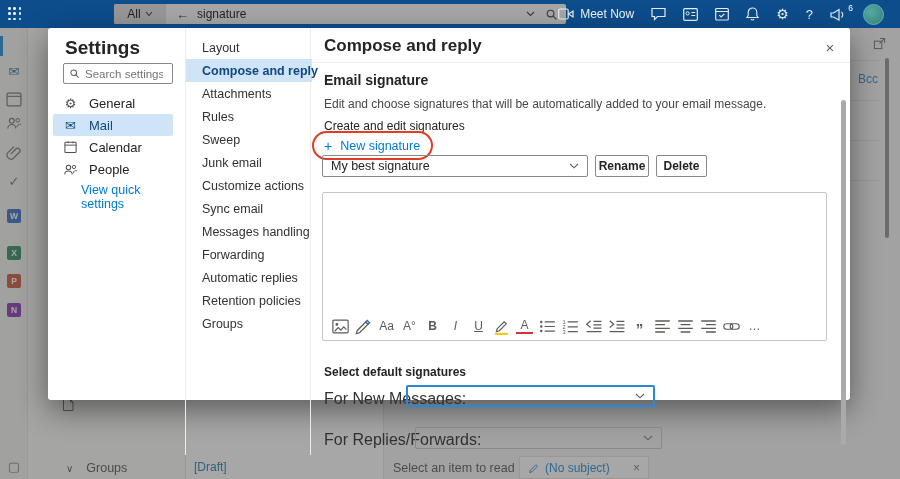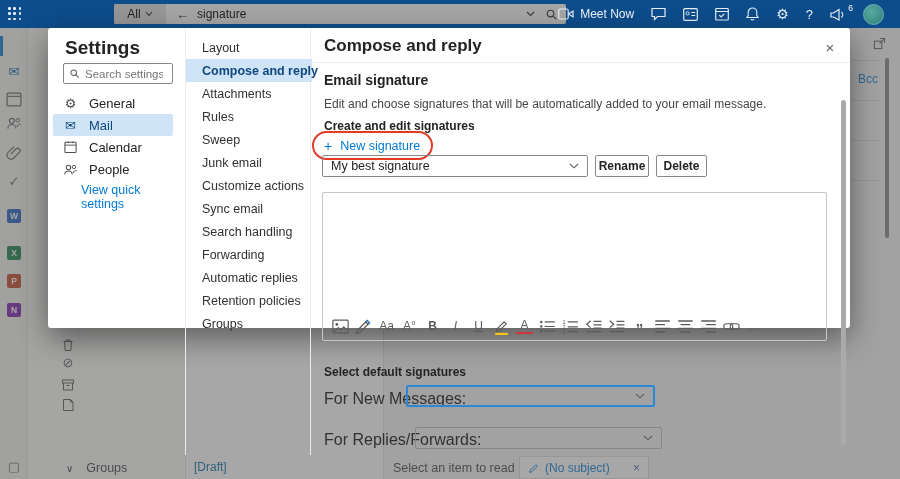--- a/index.html
+++ b/index.html
@@ -40,21 +40,21 @@
   .selread{position:absolute;left:9px;top:433px;font-size:12.5px;color:#3b3a39}
   .ctab{position:absolute;left:135px;top:428px;width:130px;height:23px;background:#fff;border:1px solid #e1dfdd;display:flex;align-items:center;gap:6px;padding:0 8px;font-size:12px;color:#0078d4}
   .ctab .x{margin-left:auto;color:#4a6ea0;font-size:12px}
   .composeedge .hline{position:absolute;left:0;width:28px;height:1px;background:#dddbd9}
   .bcc{position:absolute;left:7px;top:44px;font-size:12px;color:#0078d4}
   .popout{position:absolute;left:22px;top:8px;color:#5d5b58}
   .cscroll{position:absolute;left:33px;top:30px;width:4px;height:180px;background:#7f7f7f;border-radius:2px}
   .scrim{position:absolute;left:0;top:28px;width:900px;height:451px;background:rgba(88,88,88,0.53)}
 
   
-  .dialog{position:absolute;left:48px;top:28px;width:802px;height:300px;background:#fff;border-radius:3px;box-shadow:0 10px 30px rgba(0,0,0,.45);font-size:13px;color:#252423}
+  .dialog{position:absolute;left:48px;top:28px;width:802px;height:372px;background:#fff;border-radius:3px;box-shadow:0 10px 30px rgba(0,0,0,.45);font-size:13px;color:#252423}
   .col-settings{position:absolute;left:0;top:0;width:137px;height:427px}
   .col-nav{position:absolute;left:137px;top:0;width:126px;height:427px;border-left:1px solid #ececec;border-right:1px solid #ececec}
   .col-main{position:absolute;left:263px;top:0;width:539px;height:427px}
   .stitle{position:absolute;left:17px;top:9px;font-size:19px;font-weight:600;color:#252423}
   .ssearch{position:absolute;left:15px;top:35px;width:110px;height:21px;border:1px solid #8a8886;border-radius:2px;display:flex;align-items:center;gap:5px;padding:6px 5px;color:#605e5c}
   .ssearch input{border:0;outline:0;width:78px;font-size:11.5px;font-family:"Liberation Sans",sans-serif;color:#323130;background:transparent}
   .sitems{position:absolute;left:0;top:64px;width:137px}
   .sitem{height:22px;display:flex;align-items:center;gap:11px;padding-left:15px;font-size:13px;color:#252423;position:relative}
   .sitem .si{width:15px;font-size:13px;color:#524f4c;display:flex;justify-content:center}
   .sitem.sel{background:#cfe4f7;color:#11487f;width:120px;margin-left:5px;padding-left:10px;border-radius:2px}
@@ -62,21 +62,21 @@
   .quicklink{position:absolute;left:33px;top:155px;font-size:12.5px;color:#0078d4}
   .navitems{position:absolute;left:0;top:8px;width:126px}
   .navitem{height:23px;display:flex;align-items:center;padding-left:16px;font-size:12.5px;color:#323130;white-space:nowrap}
   .navitem.sel{background:#cfe4f7;color:#11487f;font-weight:600}
   .ptitle{position:absolute;left:13px;top:8px;font-size:17px;font-weight:600}
   .pclose{position:absolute;left:508px;top:8px;width:22px;height:22px;display:flex;align-items:center;justify-content:center;font-size:15px;color:#605e5c}
   .pdivider{position:absolute;left:0;top:34px;width:539px;height:1px;background:#efedeb}
   .mscroll{position:absolute;left:530px;top:72px;width:5px;height:345px;background:#aaa;border-radius:3px}
   .h-sig{position:absolute;left:13px;top:44px;font-size:14px;font-weight:bold}
   .p-desc{position:absolute;left:13px;top:69px;font-size:12px;color:#484644}
-  .h-create{position:absolute;left:13px;top:91px;font-size:12px;font-weight:bold}
+  .h-create{position:absolute;left:13px;top:91px;font-size:12px;font-weight:normal}
   .newsig{position:absolute;left:13px;top:110px;display:flex;align-items:center;gap:8px;font-size:12.5px;color:#0078d4}
   .newsig .plus{font-size:14px;font-weight:400}
   .annot{position:absolute;left:1px;top:103px;width:121px;height:29px;border:2px solid #e23b26;border-radius:15px}
   .sigrow{position:absolute;left:11px;top:127px;display:flex;gap:7px}
   .sigselect{width:266px;height:22px;border:1px solid #8a8886;border-radius:2px;display:flex;align-items:center;padding:0 8px;font-size:12.5px;color:#252423}
   .sigselect .chev{margin-left:auto;color:#605e5c}
   .btn{height:22px;border:1px solid #8a8886;border-radius:2px;background:#fff;display:flex;align-items:center;justify-content:center;font-size:12px;font-weight:600;color:#252423}
   .btn.rename{width:54px}.btn.delete{width:51px}
   .editor{position:absolute;left:11px;top:164px;width:505px;height:149px;border:1px solid #c8c6c4;border-radius:2px}
   .etoolbar{position:absolute;left:0;bottom:0;width:100%;height:28px;display:flex;align-items:center;gap:6px;padding-left:9px;color:#5d5b58}
@@ -319,21 +319,21 @@
         <div class="navitem">
             <span>Junk email</span>
           </div>
         <div class="navitem">
             <span>Customize actions</span>
           </div>
         <div class="navitem">
             <span>Sync email</span>
           </div>
         <div class="navitem">
-            <span>Search handling</span>
+            <span>Messages handling</span>
           </div>
         <div class="navitem">
             <span>Forwarding</span>
           </div>
         <div class="navitem">
             <span>Automatic replies</span>
           </div>
         <div class="navitem">
             <span>Retention policies</span>
           </div>

